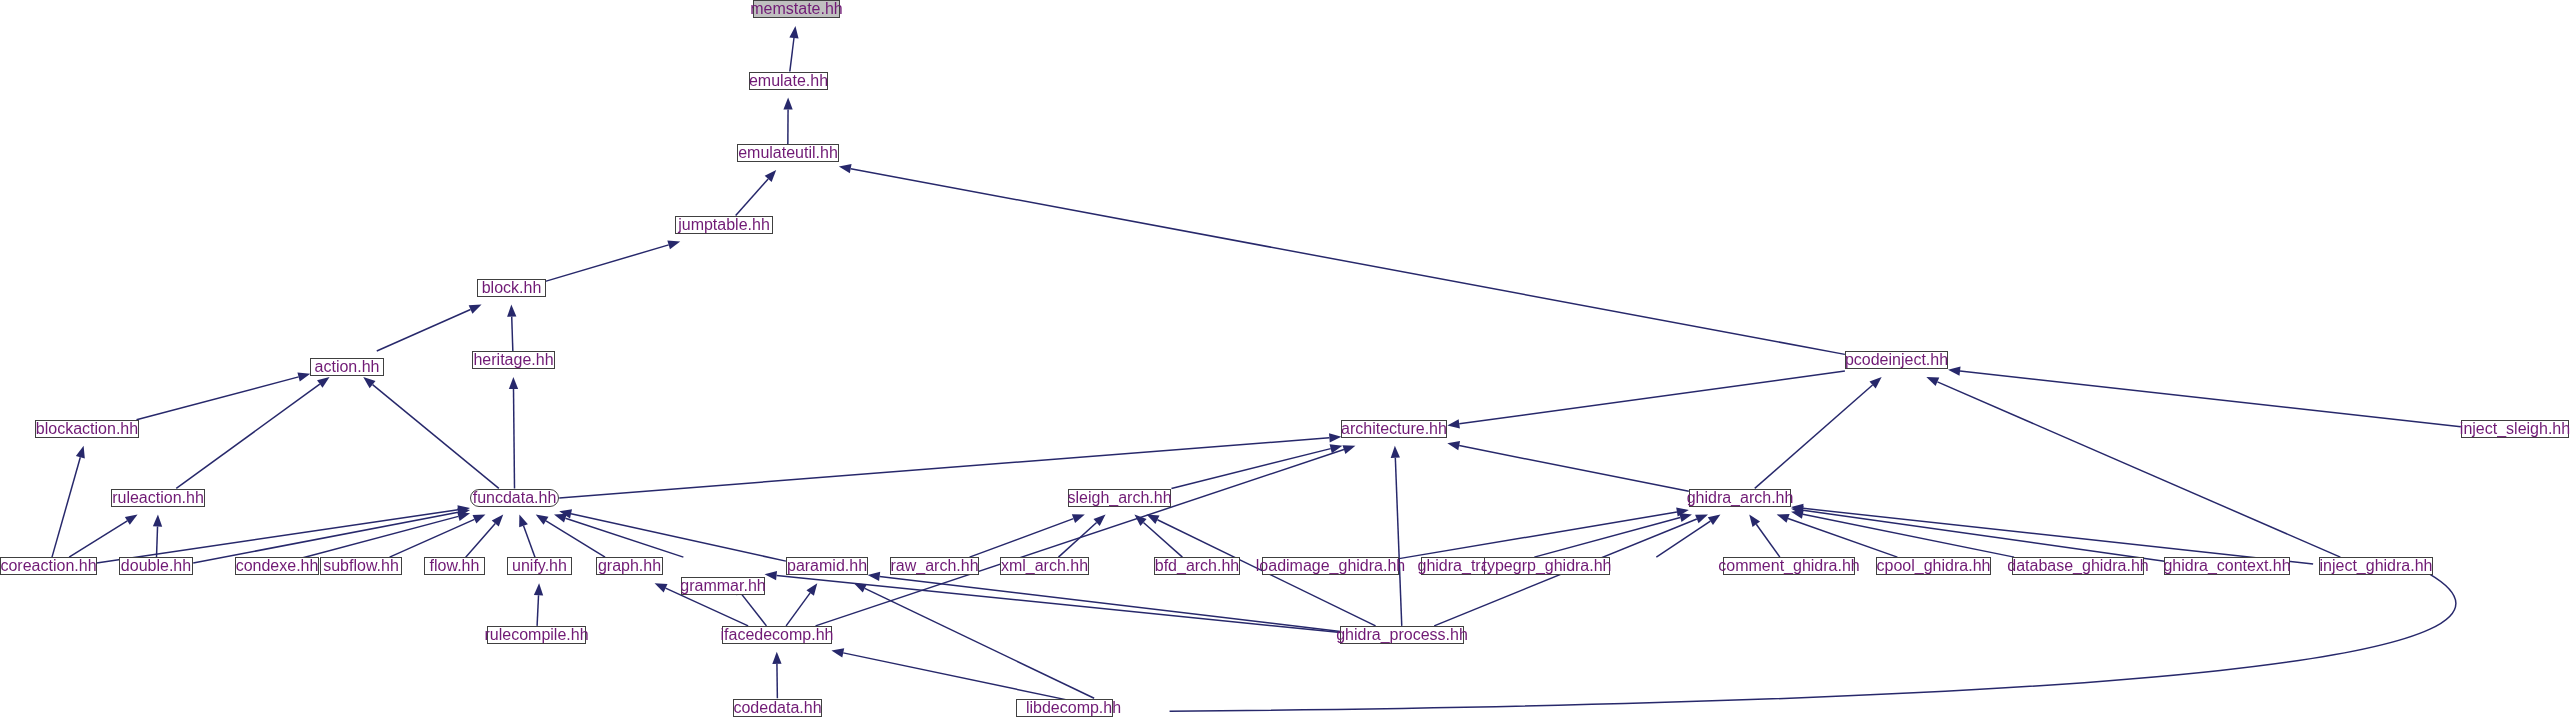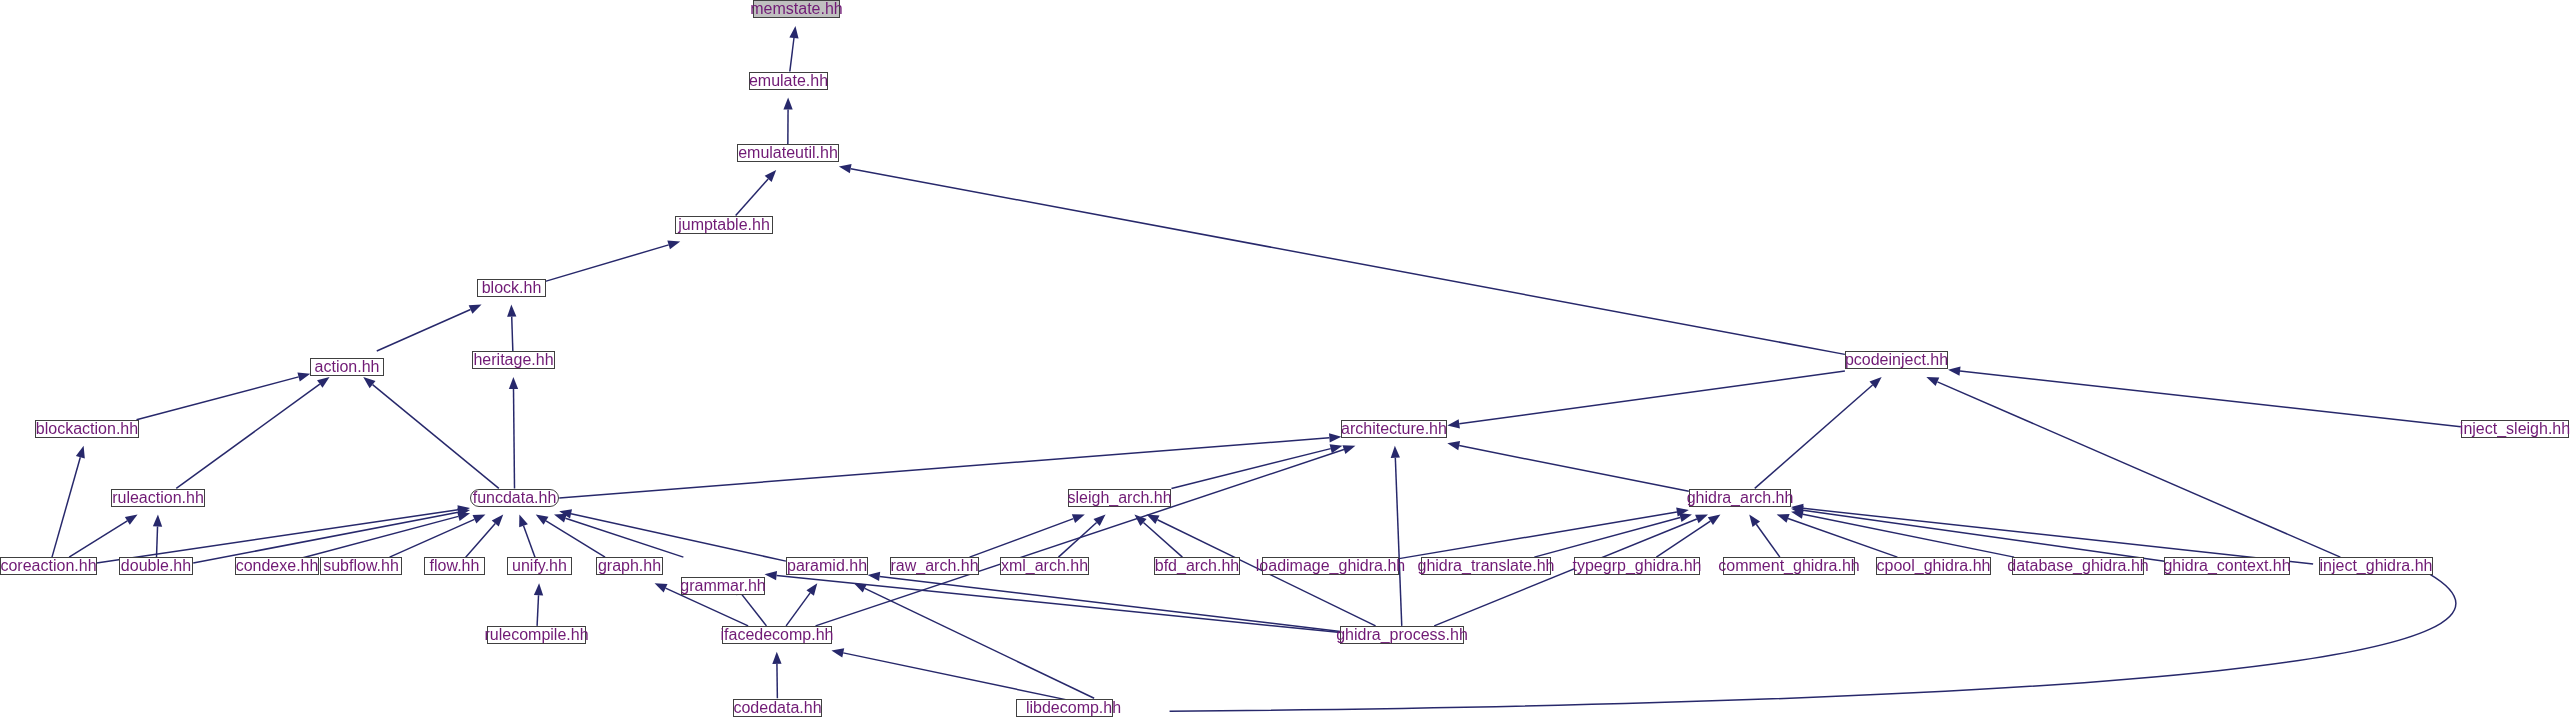--- a/index.html
+++ b/index.html
@@ -318,21 +318,21 @@
       </div>
       <div class="node" style="left: 1154px; top: 557px; width: 86px;">
         <span class="node-label">bfd_arch.hh</span>
       </div>
       <div class="node" style="left: 1262px; top: 557px; width: 137px;">
         <span class="node-label">loadimage_ghidra.hh</span>
       </div>
       <div class="node" style="left: 1421px; top: 557px; width: 130px;">
         <span class="node-label">ghidra_translate.hh</span>
       </div>
-      <div class="node" style="left: 1574px; top: 557px; width: 126px;">
+      <div class="node" style="left: 1484px; top: 557px; width: 126px;">
         <span class="node-label">typegrp_ghidra.hh</span>
       </div>
       <div class="node" style="left: 1723px; top: 557px; width: 132px;">
         <span class="node-label">comment_ghidra.hh</span>
       </div>
       <div class="node" style="left: 1876px; top: 557px; width: 115px;">
         <span class="node-label">cpool_ghidra.hh</span>
       </div>
       <div class="node" style="left: 2012px; top: 557px; width: 132px;">
         <span class="node-label">database_ghidra.hh</span>

